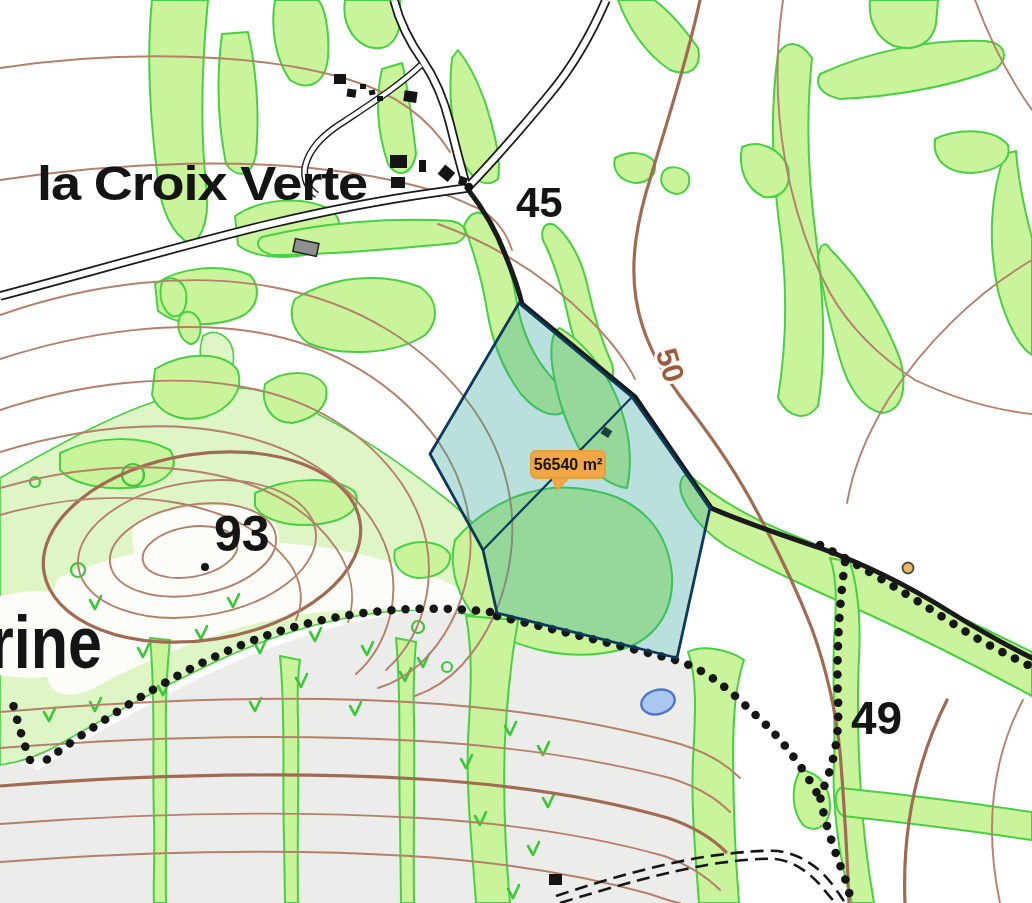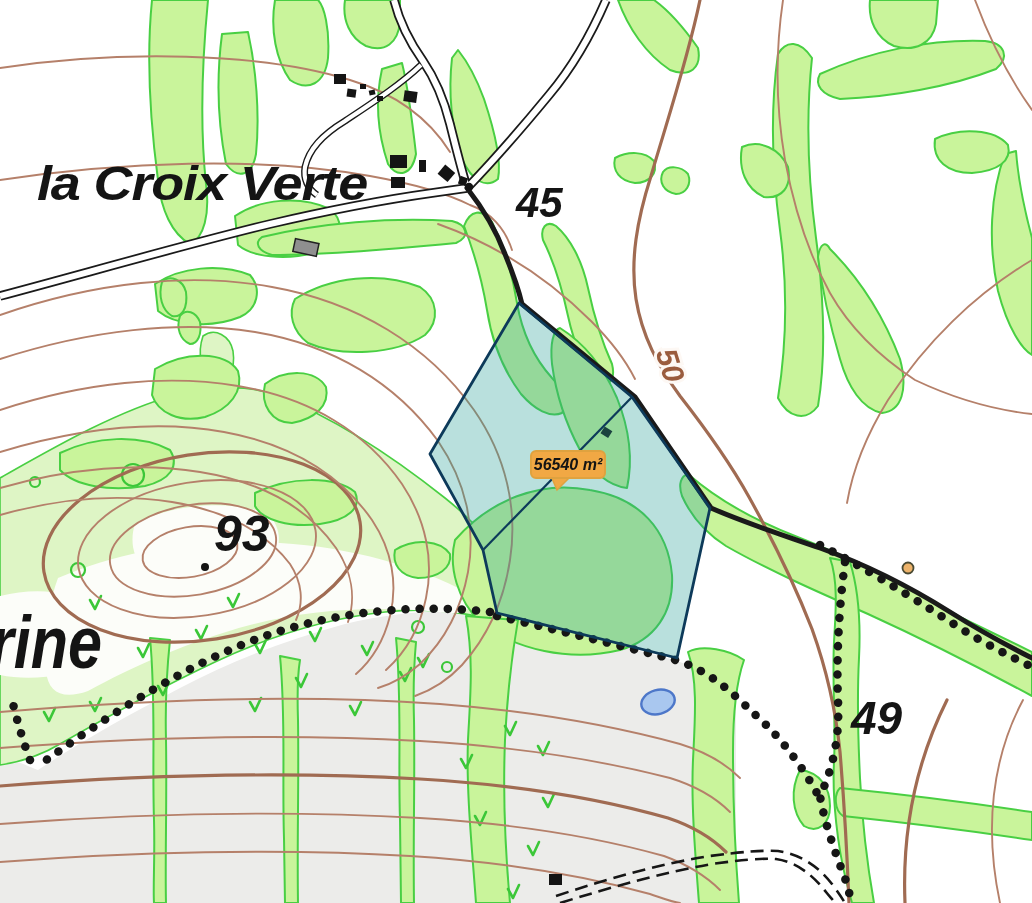--- a/index.html
+++ b/index.html
@@ -6,21 +6,21 @@
     --parcel-fill:#2aa198; --parcel-stroke:#0d3a5a;
     --tooltip-bg:#f1a844; --tooltip-border:#dfa23f;
     --contour:#b5806a; --contour-index:#a06b52;
     --vegetation-fill:#c9f49b; --vegetation-border:#49cf43;
     --meadow-fill:#def5c5; --field-gray:#ececea;
     --pond-fill:#a9c7ef; --pond-stroke:#4d77c9;
     --road-color:#1a1a1a; --label-color:#141414;
     --contour-label-color:#9a5c3e; --marker-fill:#edb36b;
   }
   html,body{margin:0;padding:0;background:#fff;}
-  #map-wrap{width:1032px;height:903px;overflow:hidden;position:relative;font-style:italic;}
+  #map-wrap{width:1032px;height:903px;overflow:hidden;position:relative;}
   svg{display:block;}
   text{font-family:"Liberation Sans","DejaVu Sans",sans-serif;font-weight:700;fill:var(--label-color);}
   .veg{fill:var(--vegetation-fill);stroke:var(--vegetation-border);stroke-width:2;stroke-linejoin:round;}
   .meadow{fill:var(--meadow-fill);stroke:var(--vegetation-border);stroke-width:1.6;stroke-linejoin:round;}
   .whitepatch{fill:#fcfdf9;stroke:none;}
   .ct{fill:none;stroke:var(--contour);stroke-width:1.9;stroke-linecap:round;}
   .cti{fill:none;stroke:var(--contour-index);stroke-width:3.2;stroke-linecap:round;}
   .rc{fill:none;stroke:var(--road-color);stroke-width:9.5;}
   .rf{fill:none;stroke:#ffffff;stroke-width:6;}
   .rc2{fill:none;stroke:var(--road-color);stroke-width:7;}

